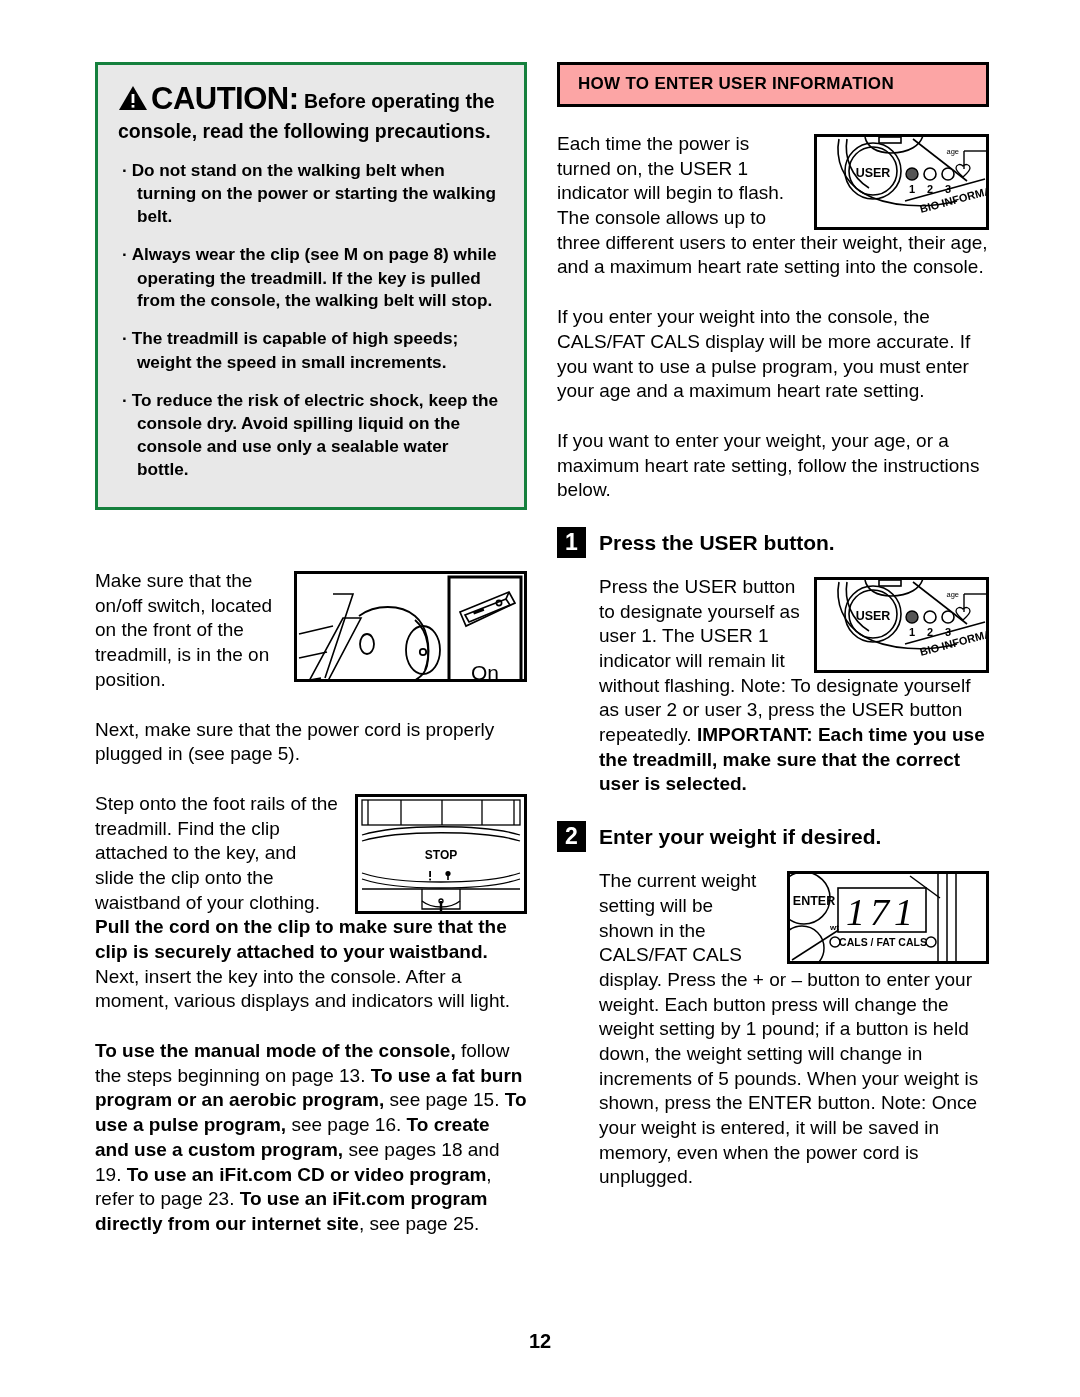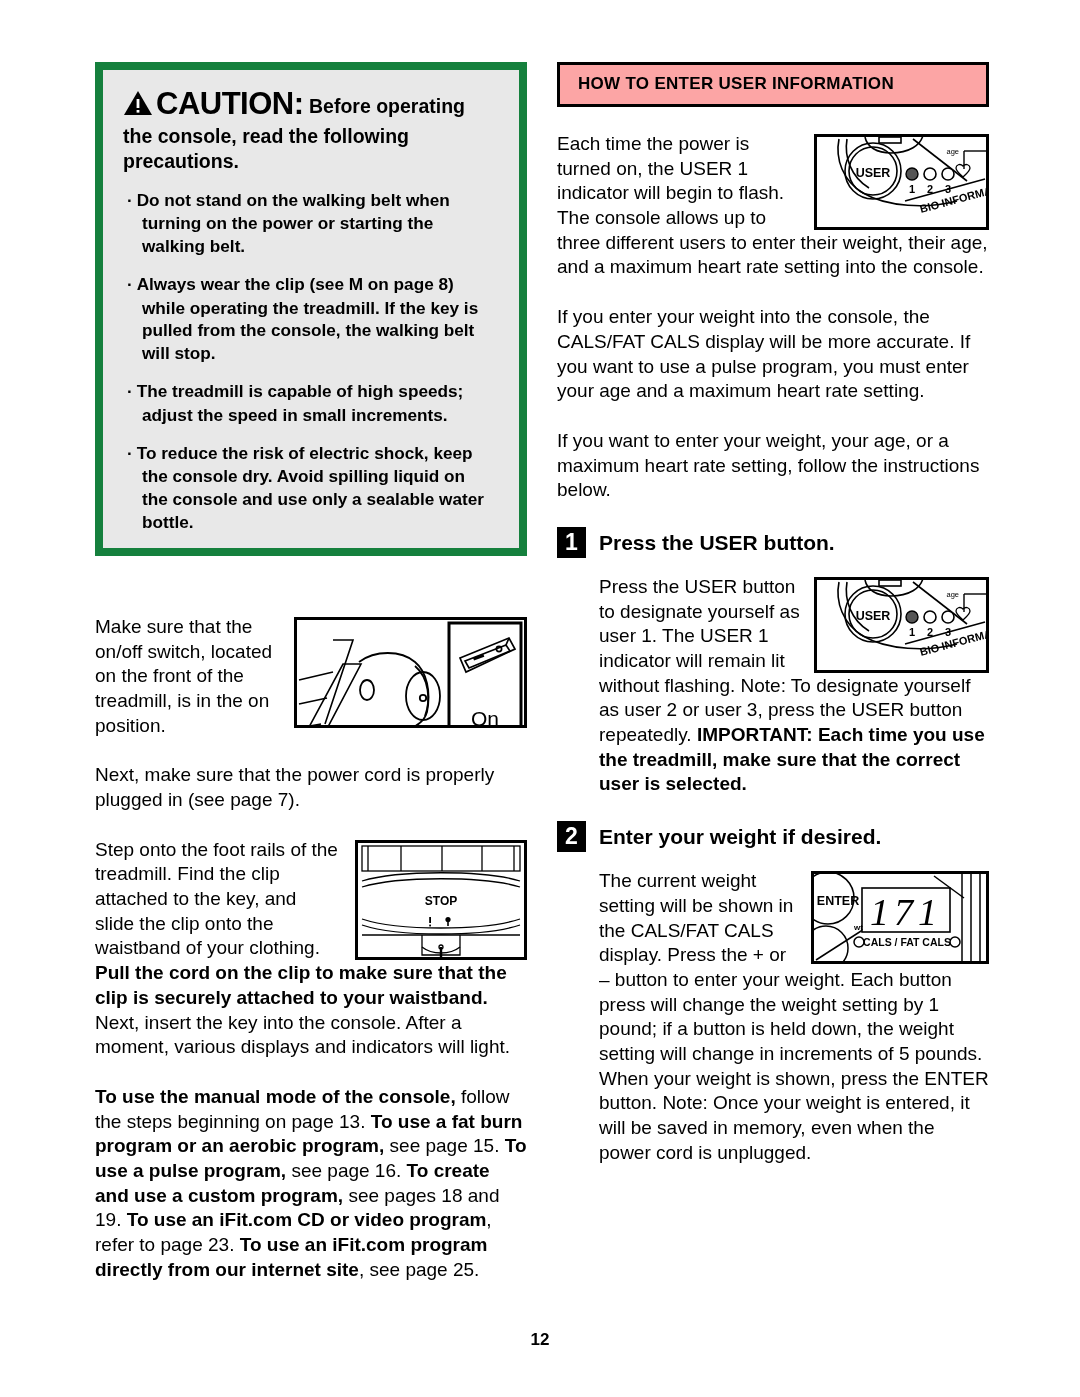--- a/index.html
+++ b/index.html
@@ -43,24 +43,24 @@
     background: #fca5a5;
     box-sizing: border-box;
     padding: 9px 0 10px 18px;
     font-size: 17px;
     font-weight: bold;
     letter-spacing: 0.3px;
   }
 
   
   .caution-box {
-    border: 8px solid #15803d;
+    border: 3px solid #15803d;
     background: #e8e8e8;
     box-sizing: border-box;
-    padding: 14px 20px 10px 20px;
+    padding: 14px 20px 22px 20px;
   }
   .caution-head {
     font-size: 19.5px;
     font-weight: bold;
     line-height: 1.28;
     margin: 0 0 4px 0;
   }
   .caution-head .tri {
     display: inline-block;
     vertical-align: -3px;
@@ -140,21 +140,21 @@
     padding-top: 2px;
   }
 
   
   .page-num {
     position: absolute;
     left: 0;
     top: 1330px;
     width: 1080px;
     text-align: center;
-    font-size: 17px;
+    font-size: 20px;
     font-weight: bold;
   }
 
   svg { display: block; }
 </style>
 </head>
 <body>
 
 <div class="page">
 
@@ -166,21 +166,21 @@
           <svg width="30" height="26" viewBox="0 0 30 26" aria-hidden="true">
             <polygon points="15,1 29,25 1,25" fill="#000"></polygon>
             <rect x="13.6" y="9" width="2.8" height="9" fill="#fff"></rect>
             <rect x="13.6" y="20" width="2.8" height="2.6" fill="#fff"></rect>
           </svg>
         </span><span class="caution-word">CAUTION</span><span class="caution-word">:</span><span> Before operating the console, read the following precautions.</span>
       </p>
       <ul class="caution-list">
         <li><span class="bul">·</span><span>Do not stand on the walking belt when turning on the power or starting the walking belt.</span></li>
         <li><span class="bul">·</span><span>Always wear the clip (see M on page 8) while operating the treadmill. If the key is pulled from the console, the walking belt will stop.</span></li>
-        <li><span class="bul">·</span><span>The treadmill is capable of high speeds; adjust the speed in small increments.</span></li>
+        <li><span class="bul">·</span><span>The treadmill is capable of high speeds; weight the speed in small increments.</span></li>
         <li><span class="bul">·</span><span>To reduce the risk of electric shock, keep the console dry. Avoid spilling liquid on the console and use only a sealable water bottle.</span></li>
       </ul>
     </div>
 
     <div class="gap-lg"></div>
 
 
     <div class="gap-md"></div>
 
     <div class="clearfix">
@@ -220,21 +220,21 @@
           <rect x="176" y="36" width="11" height="3" fill="#000" transform="rotate(-20 181 37)"></rect>
           <circle cx="202" cy="29" r="2.6" fill="none" stroke="#000" stroke-width="1.7"></circle>
           <text x="188" y="106" font-family="Liberation Sans, sans-serif" font-size="21" text-anchor="middle" fill="#000">On</text>
         </svg>
       </div>
       <p class="para">Make sure that the on/off switch, located on the front of the treadmill, is in the on position.</p>
     </div>
 
     <div class="gap-md"></div>
 
-    <p class="para">Next, make sure that the power cord is properly plugged in (see page 7).</p>
+    <p class="para">Next, make sure that the power cord is properly plugged in (see page 5).</p>
 
     <div class="gap-md"></div>
 
     <div class="clearfix">
       <div class="wrapfig" style="width:172px;height:120px;margin-left:16px;margin-top:2px;">
         <svg width="166" height="114" viewBox="0 0 166 114" aria-hidden="true">
           <rect x="0" y="0" width="166" height="114" fill="#fff"></rect>
           <g fill="none" stroke="#000" stroke-width="1.3">
             <rect x="4" y="3" width="158" height="25"></rect>
             <line x1="43" y1="3" x2="43" y2="28"></line>
@@ -359,21 +359,21 @@
     <div class="gap-md"></div>
 
     <div class="step-head">
       <div class="step-num">2</div>
       <div class="step-title">Enter your weight if desired.</div>
     </div>
 
     <div class="gap-sm"></div>
 
     <div class="clearfix" style="padding-left:42px;">
-      <div class="wrapfig" style="width:178px;height:93px;margin-left:14px;margin-top:2px;">
+      <div class="wrapfig" style="width:202px;height:93px;margin-left:14px;margin-top:2px;">
         <svg width="172" height="87" viewBox="0 0 172 87" aria-hidden="true">
           <rect x="0" y="0" width="172" height="87" fill="#fff"></rect>
           <g fill="none" stroke="#000" stroke-width="1.5">
             <circle cx="14" cy="24" r="26"></circle>
             <circle cx="12" cy="74" r="22"></circle>
             <path d="M2 86 L58 50"></path>
             <path d="M120 2 L150 24"></path>
             <line x1="148" y1="0" x2="148" y2="87"></line>
             <line x1="157" y1="0" x2="157" y2="87"></line>
             <line x1="166" y1="0" x2="166" y2="87"></line>

